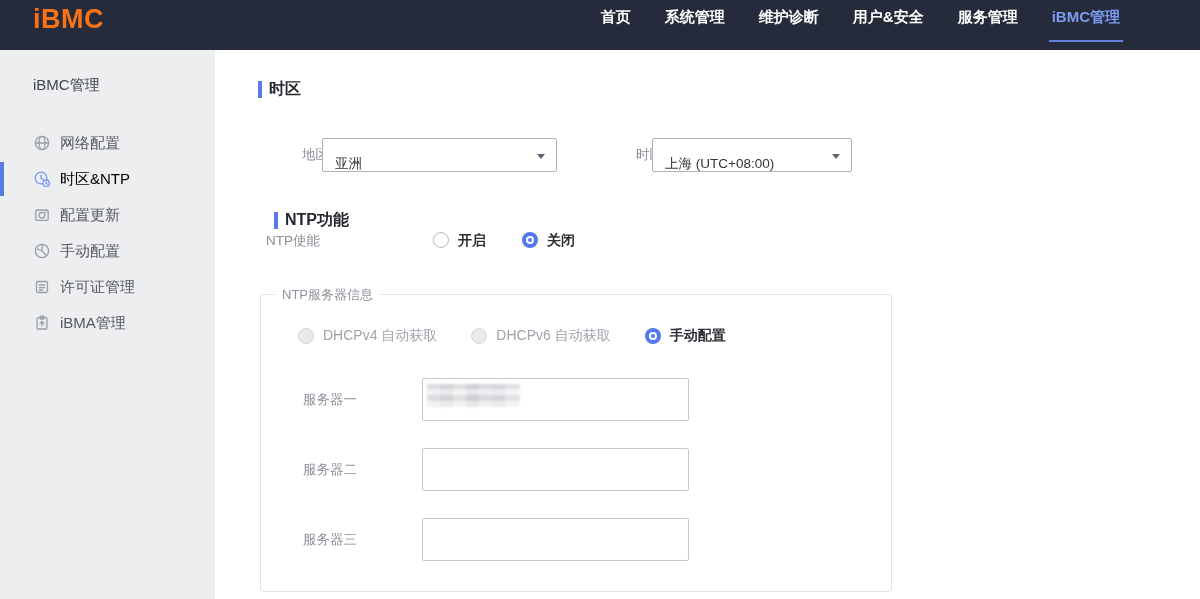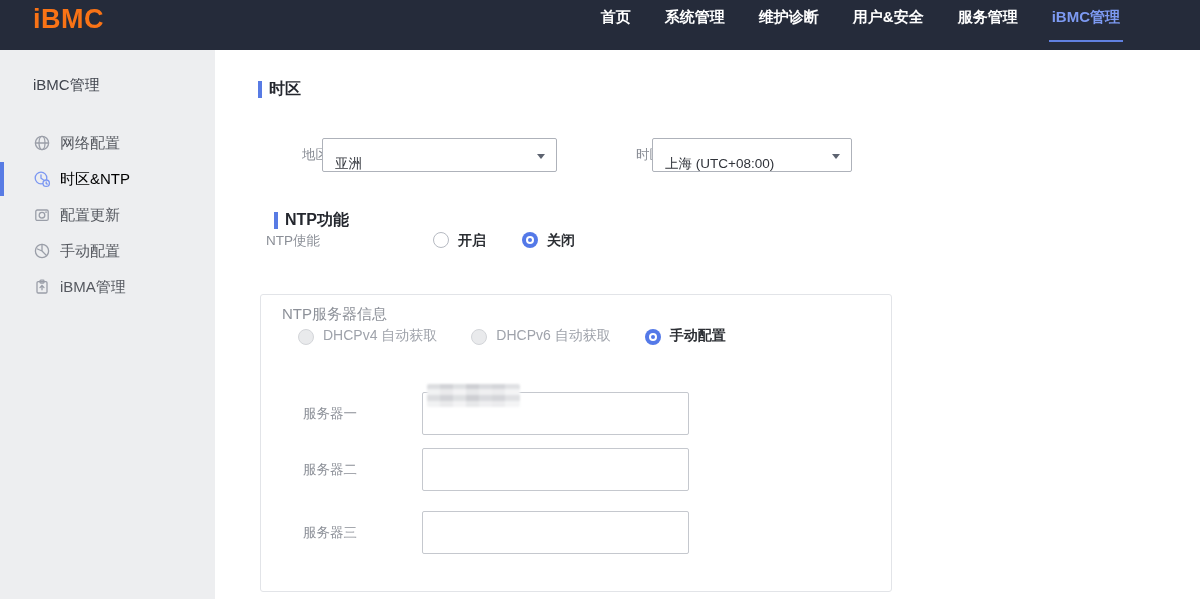--- a/index.html
+++ b/index.html
@@ -52,29 +52,29 @@
   .radio { position:relative; width:16px; height:16px; border-radius:50%; background:#fff; border:1px solid #b6bac2; flex:none; cursor:pointer; }
   .radio.checked { border:none; background:#5479e8; }
   .radio.checked::before { content:""; position:absolute; inset:4px; background:#fff; border-radius:50%; }
   .radio.checked::after { content:""; position:absolute; inset:6px; background:#5479e8; border-radius:50%; }
   .radio.disabled { background:#e9eaec; border-color:#d3d5d9; cursor:default; }
   .radio-label { font-size:14px; font-weight:600; color:#2b2e33; margin-left:9px; cursor:pointer; }
   .radio-label.dim { color:#9fa3ab; font-weight:400; cursor:default; }
   .gap1 { margin-left:0; } .gap2 { margin-left:36px; }
 
   .fieldset { position:absolute; left:45px; top:244px; width:632px; height:298px; border:1px solid #e2e4e8; border-radius:3px; }
-  .legend { position:absolute; left:14px; top:-9px; background:#fff; padding:0 7px; font-size:15px; color:#8d9199;margin-top:19px; }
+  .legend { position:absolute; left:14px; top:-9px; background:#fff; padding:0 7px; font-size:13px; color:#8d9199; }
   .modes { position:absolute; left:37px; top:32px; display:flex; align-items:center; }
-  .mode { display:flex; align-items:flex-end; }
+  .mode { display:flex; align-items:center; }
   .mode + .mode { margin-left:34px; }
 
   .srv-row { position:absolute; left:0; width:100%; height:43px; }
   .srv-label { position:absolute; left:42px; top:0; line-height:43px; font-size:13.5px; color:#8b8f97; }
   .txt { position:absolute; left:161px; top:0; width:267px; height:43px; border:1px solid #c5c8ce; border-radius:2px; background:#fff; font-size:13.5px; color:#333; padding:0 10px; outline:none; font-family:"Liberation Sans",sans-serif; }
-  .r1 { top:97px;text-decoration:underline; } .r2 { top:153px; } .r3 { top:216px; }
+  .r1 { top:83px;text-decoration:underline; } .r2 { top:153px; } .r3 { top:223px; }
   .mosaic { position:absolute; left:166px; top:89px; width:93px; height:23px; border-radius:2px; filter:blur(1.3px); pointer-events:none;
     background:
       repeating-linear-gradient(0deg, rgba(255,255,255,.45) 0 6px, rgba(185,188,193,.22) 6px 12px),
       repeating-linear-gradient(90deg,#e6e7e9 0 13px,#d9dadd 13px 26px,#e9eaec 26px 39px,#d4d5d9 39px 52px,#e2e3e6 52px 65px,#dcdde0 65px 78px,#ebecee 78px 93px);
   }
 </style>
 </head>
 <body>
 
 <div class="page">
@@ -126,20 +126,29 @@
         <span class="lbl">配置更新</span>
       </li>
       <li class="side-item">
         <span class="icon">
           <svg viewBox="0 0 18 18" width="18" height="18">
               <circle cx="9" cy="9" r="6.6"></circle>
               <path d="M9 2.4v6.6M9 9l4.6 4.6M9 9L4.5 7"></path>
             </svg>
         </span>
         <span class="lbl">手动配置</span>
+      </li>
+      <li class="side-item">
+        <span class="icon">
+          <svg viewBox="0 0 18 18" width="18" height="18">
+              <rect x="3.5" y="3.5" width="11" height="11" rx="1.5"></rect>
+              <path d="M6.2 7h5.6M6.2 9.6h5.6M6.2 12h3.4"></path>
+            </svg>
+        </span>
+        <span class="lbl">许可证管理</span>
       </li>
       <li class="side-item">
         <span class="icon">
           <svg viewBox="0 0 18 18" width="18" height="18">
               <rect x="4" y="3.6" width="10" height="11.4" rx="1.2"></rect>
               <rect x="7" y="2.2" width="4" height="2.8" rx="0.8"></rect>
               <path d="M9 7.4v4.4M7 9.6l2-2.2 2 2.2"></path>
             </svg>
         </span>
         <span class="lbl">iBMA管理</span>

